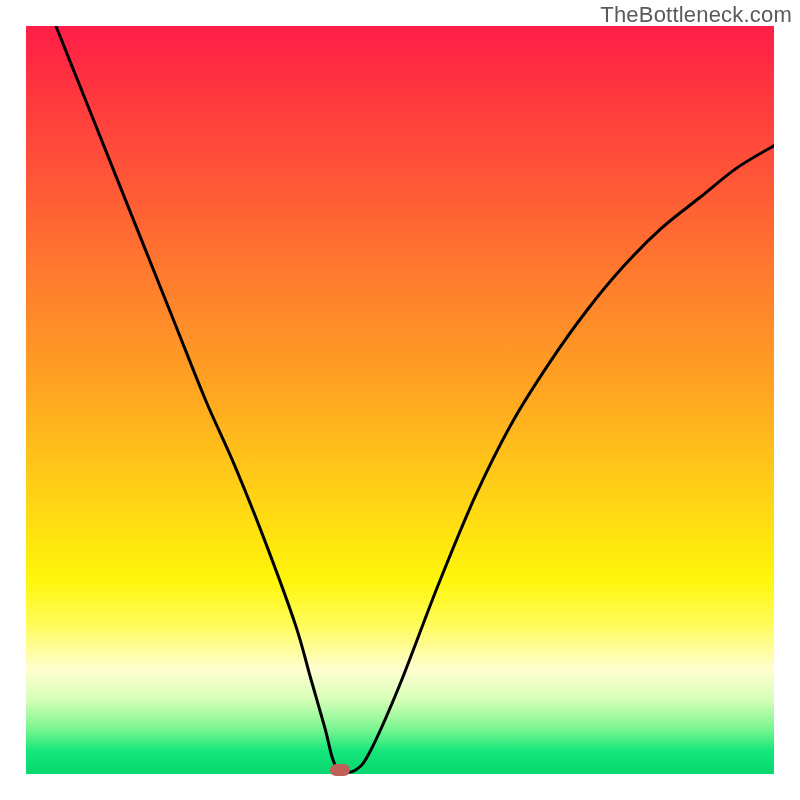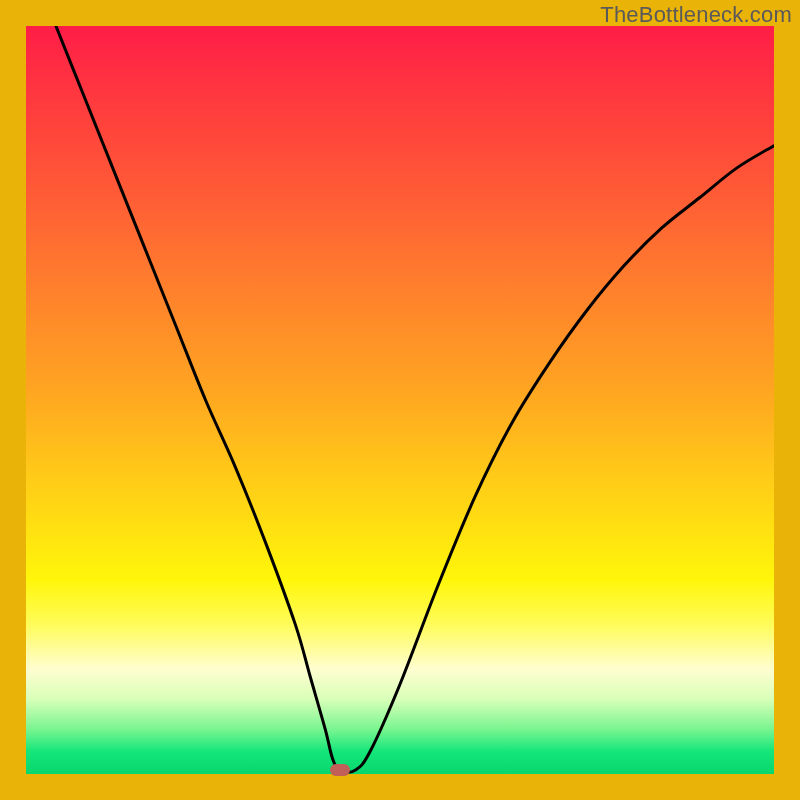--- a/index.html
+++ b/index.html
@@ -8,21 +8,21 @@
     background: #000;
     width: 800px;
     height: 800px;
     overflow: hidden;
     font-family: Arial, Helvetica, sans-serif;
   }
   .frame {
     position: relative;
     width: 800px;
     height: 800px;
-    background: #eab308;
+    background: #ffffff;
   }
   .plot-area {
     position: absolute;
     left: 26px;
     top: 26px;
     width: 748px;
     height: 748px;
     background: linear-gradient(to bottom,
       #ff1d47 0%,
       #ff3a3e 10%,

